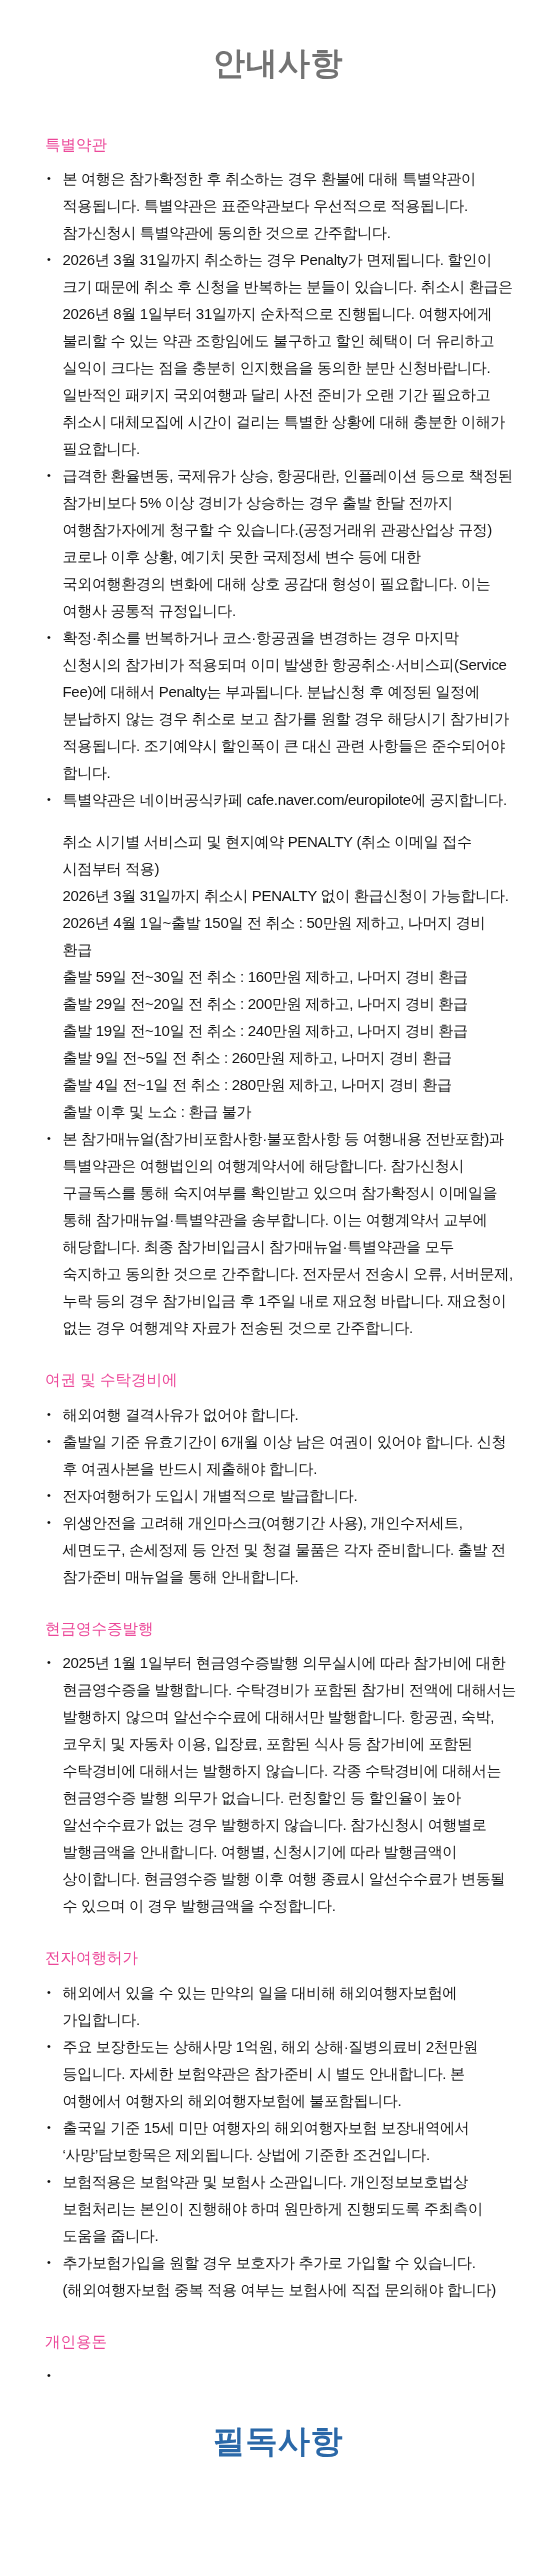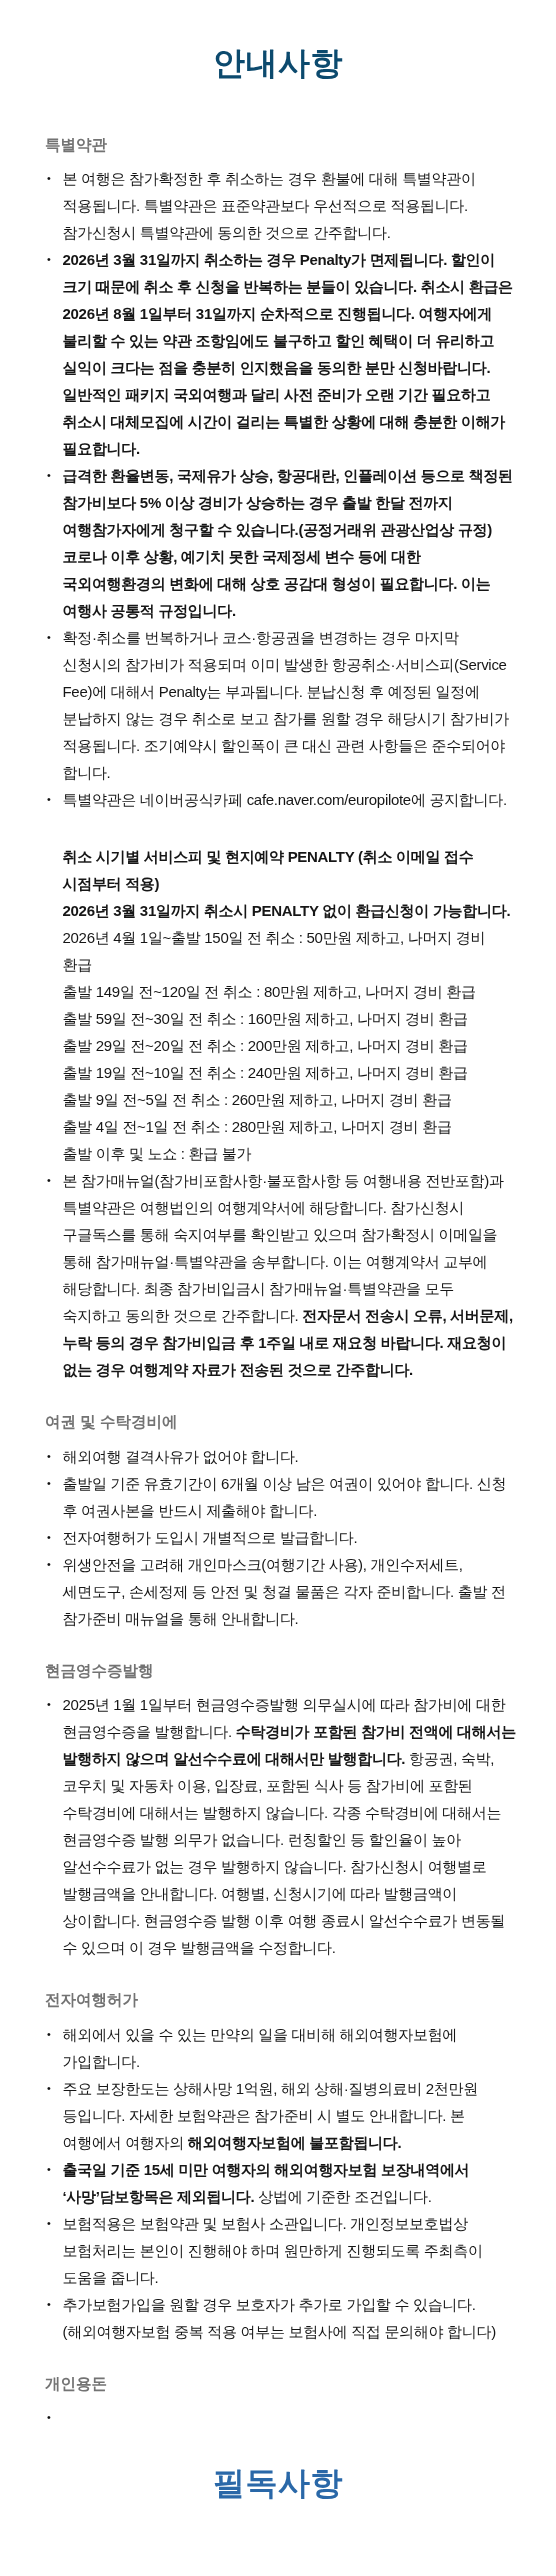--- a/index.html
+++ b/index.html
@@ -9,50 +9,49 @@
     color:#161616;box-sizing:border-box;
   }
   .content{padding:0 40px 0 45px;box-sizing:border-box;}
   .doc-title{
     font-size:32px;font-weight:800;text-align:center;
     letter-spacing:0.5px;line-height:1.15;
   }
   .doc-title.first{padding-top:45px;}
   .doc-title.second{padding-top:61px;}
   .section-heading{
-    font-size:15.5px;font-weight:700;color:#737373;
+    font-size:15.5px;font-weight:400;color:#ec4899;
     margin:29px 0 10.3px 0;line-height:1.3;
   }
   .section-heading.first{margin-top:53px;}
   .para{
     font-size:15px;line-height:27px;margin:0;position:relative;
     padding-left:17.5px;letter-spacing:-0.3px;word-break:keep-all;
   }
-  .para.gap{margin-top:30px;}
+  .para.gap{margin-top:15px;}
   .para .dot{
     position:absolute;left:2.1px;top:0;font-size:10.8px;line-height:27px;color:#111;
   }
-  .b{font-weight:700;}
+  .b{font-weight:400;}
 </style>
 </head>
 <body>
 
 <div class="canvas">
-  <div class="doc-title first" style="color: #0c4a6e;">안내사항</div>
+  <div class="doc-title first" style="color: #737373;">안내사항</div>
   <div class="content" id="page1-sections">
       <div class="section-heading first">특별약관</div>
       <div class="para"><span class="dot">•</span><span class="">본 여행은 참가확정한 후 취소하는 경우 환불에 대해 특별약관이 적용됩니다. 특별약관은 표준약관보다 우선적으로 적용됩니다. 참가신청시 특별약관에 동의한 것으로 간주합니다.</span></div>
       <div class="para"><span class="dot">•</span><span class="b">2026년 3월 31일까지 취소하는 경우 Penalty가 면제됩니다. 할인이 크기 때문에 취소 후 신청을 반복하는 분들이 있습니다. 취소시 환급은 2026년 8월 1일부터 31일까지 순차적으로 진행됩니다. 여행자에게 불리할 수 있는 약관 조항임에도 불구하고 할인 혜택이 더 유리하고 실익이 크다는 점을 충분히 인지했음을 동의한 분만 신청바랍니다. 일반적인 패키지 국외여행과 달리 사전 준비가 오랜 기간 필요하고 취소시 대체모집에 시간이 걸리는 특별한 상황에 대해 충분한 이해가 필요합니다.</span></div>
       <div class="para"><span class="dot">•</span><span class="b">급격한 환율변동, 국제유가 상승, 항공대란, 인플레이션 등으로 책정된 참가비보다 5% 이상 경비가 상승하는 경우 출발 한달 전까지 여행참가자에게 청구할 수 있습니다.(공정거래위 관광산업상 규정) 코로나 이후 상황, 예기치 못한 국제정세 변수 등에 대한 국외여행환경의 변화에 대해 상호 공감대 형성이 필요합니다. 이는 여행사 공통적 규정입니다.</span></div>
       <div class="para"><span class="dot">•</span><span class="">확정·취소를 번복하거나 코스·항공권을 변경하는 경우 마지막 신청시의 참가비가 적용되며 이미 발생한 항공취소·서비스피(Service Fee)에 대해서 Penalty는 부과됩니다. 분납신청 후 예정된 일정에 분납하지 않는 경우 취소로 보고 참가를 원할 경우 해당시기 참가비가 적용됩니다. 조기예약시 할인폭이 큰 대신 관련 사항들은 준수되어야 합니다.</span></div>
       <div class="para"><span class="dot">•</span><span class="">특별약관은 네이버공식카페 cafe.naver.com/europilote에 공지합니다.</span></div>
       <div class="para gap"><span class="b">취소 시기별 서비스피 및 현지예약 PENALTY (취소 이메일 접수 시점부터 적용)</span></div>
       <div class="para"><span class="b">2026년 3월 31일까지 취소시 PENALTY 없이 환급신청이 가능합니다.</span></div>
       <div class="para"><span class="">2026년 4월 1일~출발 150일 전 취소 : 50만원 제하고, 나머지 경비 환급</span></div>
-      <div class="para"><span class="">출발 149일 전~120일 전 취소 : 80만원 제하고, 나머지 경비 환급</span></div>
       <div class="para"><span class="">출발 59일 전~30일 전 취소 : 160만원 제하고, 나머지 경비 환급</span></div>
       <div class="para"><span class="">출발 29일 전~20일 전 취소 : 200만원 제하고, 나머지 경비 환급</span></div>
       <div class="para"><span class="">출발 19일 전~10일 전 취소 : 240만원 제하고, 나머지 경비 환급</span></div>
       <div class="para"><span class="">출발 9일 전~5일 전 취소 : 260만원 제하고, 나머지 경비 환급</span></div>
       <div class="para"><span class="">출발 4일 전~1일 전 취소 : 280만원 제하고, 나머지 경비 환급</span></div>
       <div class="para"><span class="">출발 이후 및 노쇼 : 환급 불가</span></div>
       <div class="para"><span class="dot">•</span><span class="">본 참가매뉴얼(참가비포함사항·불포함사항 등 여행내용 전반포함)과 특별약관은 여행법인의 여행계약서에 해당합니다. 참가신청시 구글독스를 통해 숙지여부를 확인받고 있으며 참가확정시 이메일을 통해 참가매뉴얼·특별약관을 송부합니다. 이는 여행계약서 교부에 해당합니다. 최종 참가비입금시 참가매뉴얼·특별약관을 모두 숙지하고 동의한 것으로 간주합니다. </span><span class="b">전자문서 전송시 오류, 서버문제, 누락 등의 경우 참가비입금 후 1주일 내로 재요청 바랍니다. 재요청이 없는 경우 여행계약 자료가 전송된 것으로 간주합니다.</span></div>
       <div class="section-heading">여권 및 수탁경비에</div>
       <div class="para"><span class="dot">•</span><span class="">해외여행 결격사유가 없어야 합니다.</span></div>
       <div class="para"><span class="dot">•</span><span class="">출발일 기준 유효기간이 6개월 이상 남은 여권이 있어야 합니다. 신청 후 여권사본을 반드시 제출해야 합니다.</span></div>

